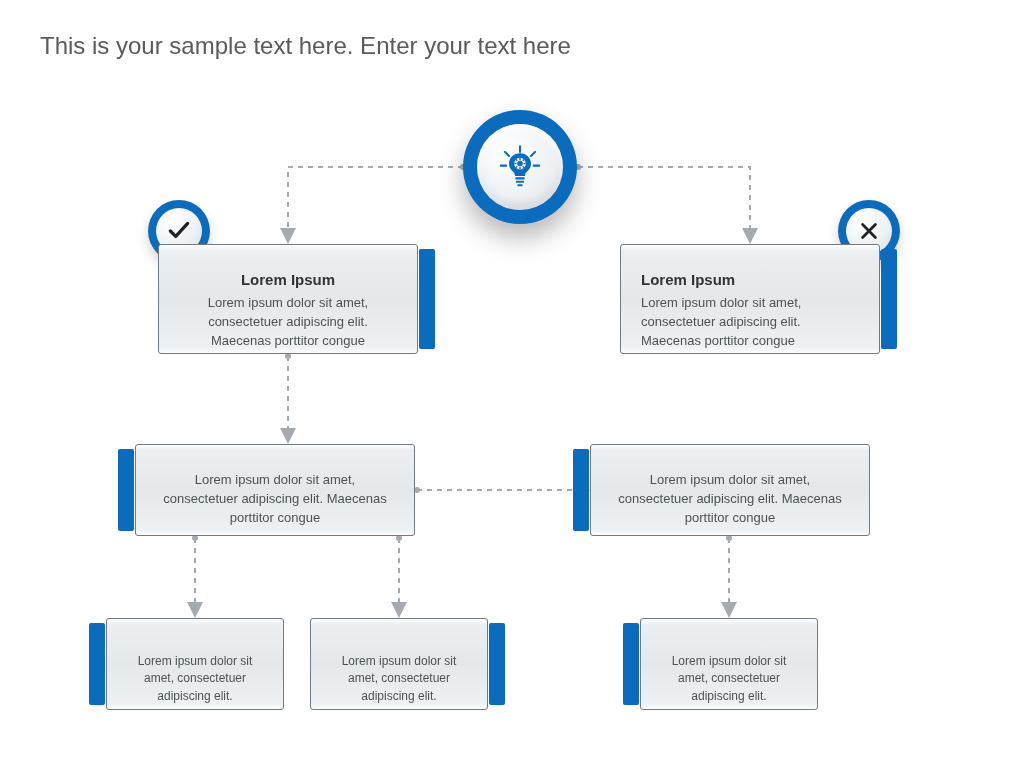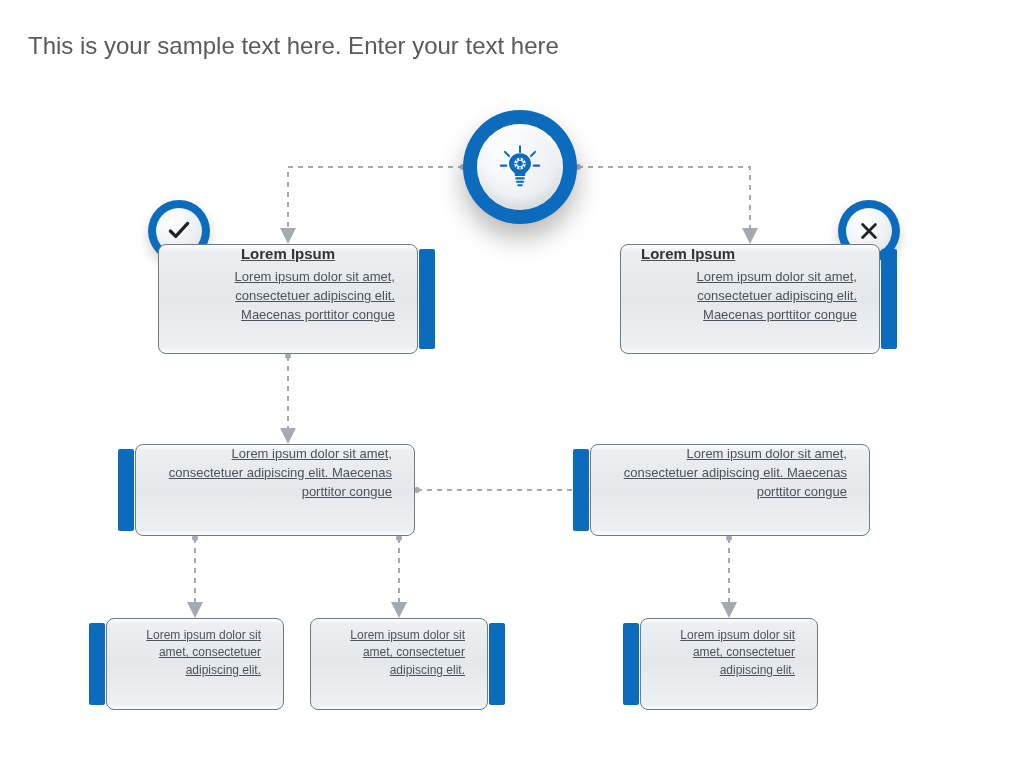--- a/index.html
+++ b/index.html
@@ -1,21 +1,21 @@
 <!DOCTYPE html>
 <html><head>
 <meta charset="utf-8">
 <style>
   * { box-sizing: border-box; margin: 0; padding: 0; }
   html, body { width: 1024px; height: 768px; font-family: Arial, sans-serif; background: #fff; }
   .canvas { position: relative; width: 1024px; height: 768px; overflow: hidden; }
 
   .title {
     position: absolute;
-    left: 28px; top: 32px;
+    left: 40px; top: 32px;
     font-size: 24px;
     color: #5a5a5a;
   }
 
   
   .center-badge {
     position: absolute;
     left: 463px; top: 110px;
     width: 114px; height: 114px;
     border-radius: 50%;
@@ -47,41 +47,40 @@
     width: 46px; height: 46px;
     border-radius: 50%;
     background: radial-gradient(circle at 35% 30%, #ffffff 0%, #eef2f5 55%, #d7dde2 100%);
     display: flex; align-items: center; justify-content: center;
   }
 
   
   .box {
     position: absolute;
     border: 1px solid #6f7a82;
-    border-radius: 8px;
-    padding: 0 22px;
+    border-radius: 3px;
+    padding: 26px 22px;
     background: linear-gradient(180deg, #fdfefe 0%, #eceff1 6%, #e4e8eb 50%, #edf1f3 94%, #fbfcfd 100%);
     color: #4b5358;
-    text-decoration: underline;
   }
   .box::before, .box::after {
     content: '';
     position: absolute;
     top: 4px; bottom: 4px;
     width: 16px;
     background: #0b6bbd;
     border-radius: 2px;
   }
   .box.lr-right::before { left: -18px; display:none; }
   .box.lr-right::after  { right: -18px; }
   .box.lr-left::before  { left: -18px; }
   .box.lr-left::after   { right: -18px; display:none; }
 
   .box .box-title { font-size: 15px; font-weight:700; color:#333; margin-bottom:6px; }
-  .box .box-body  { font-size: 13px; line-height: 1.45; text-align: right; }
+  .box .box-body  { font-size: 13px; line-height: 1.45; }
 
   
   svg.connectors { position:absolute; left:0; top:0; width:1024px; height:768px; pointer-events:none; }
   .dash { stroke:#a5aab0; stroke-width:2; stroke-dasharray:5 5; fill:none; }
   .arrowhead { fill:#a5aab0; }
 
   
   #boxA { left:158px; top:244px; width:260px; height:110px; text-align:center; }
   #boxB { left:620px; top:244px; width:260px; height:110px; text-align:left; padding-left:20px; }
 

